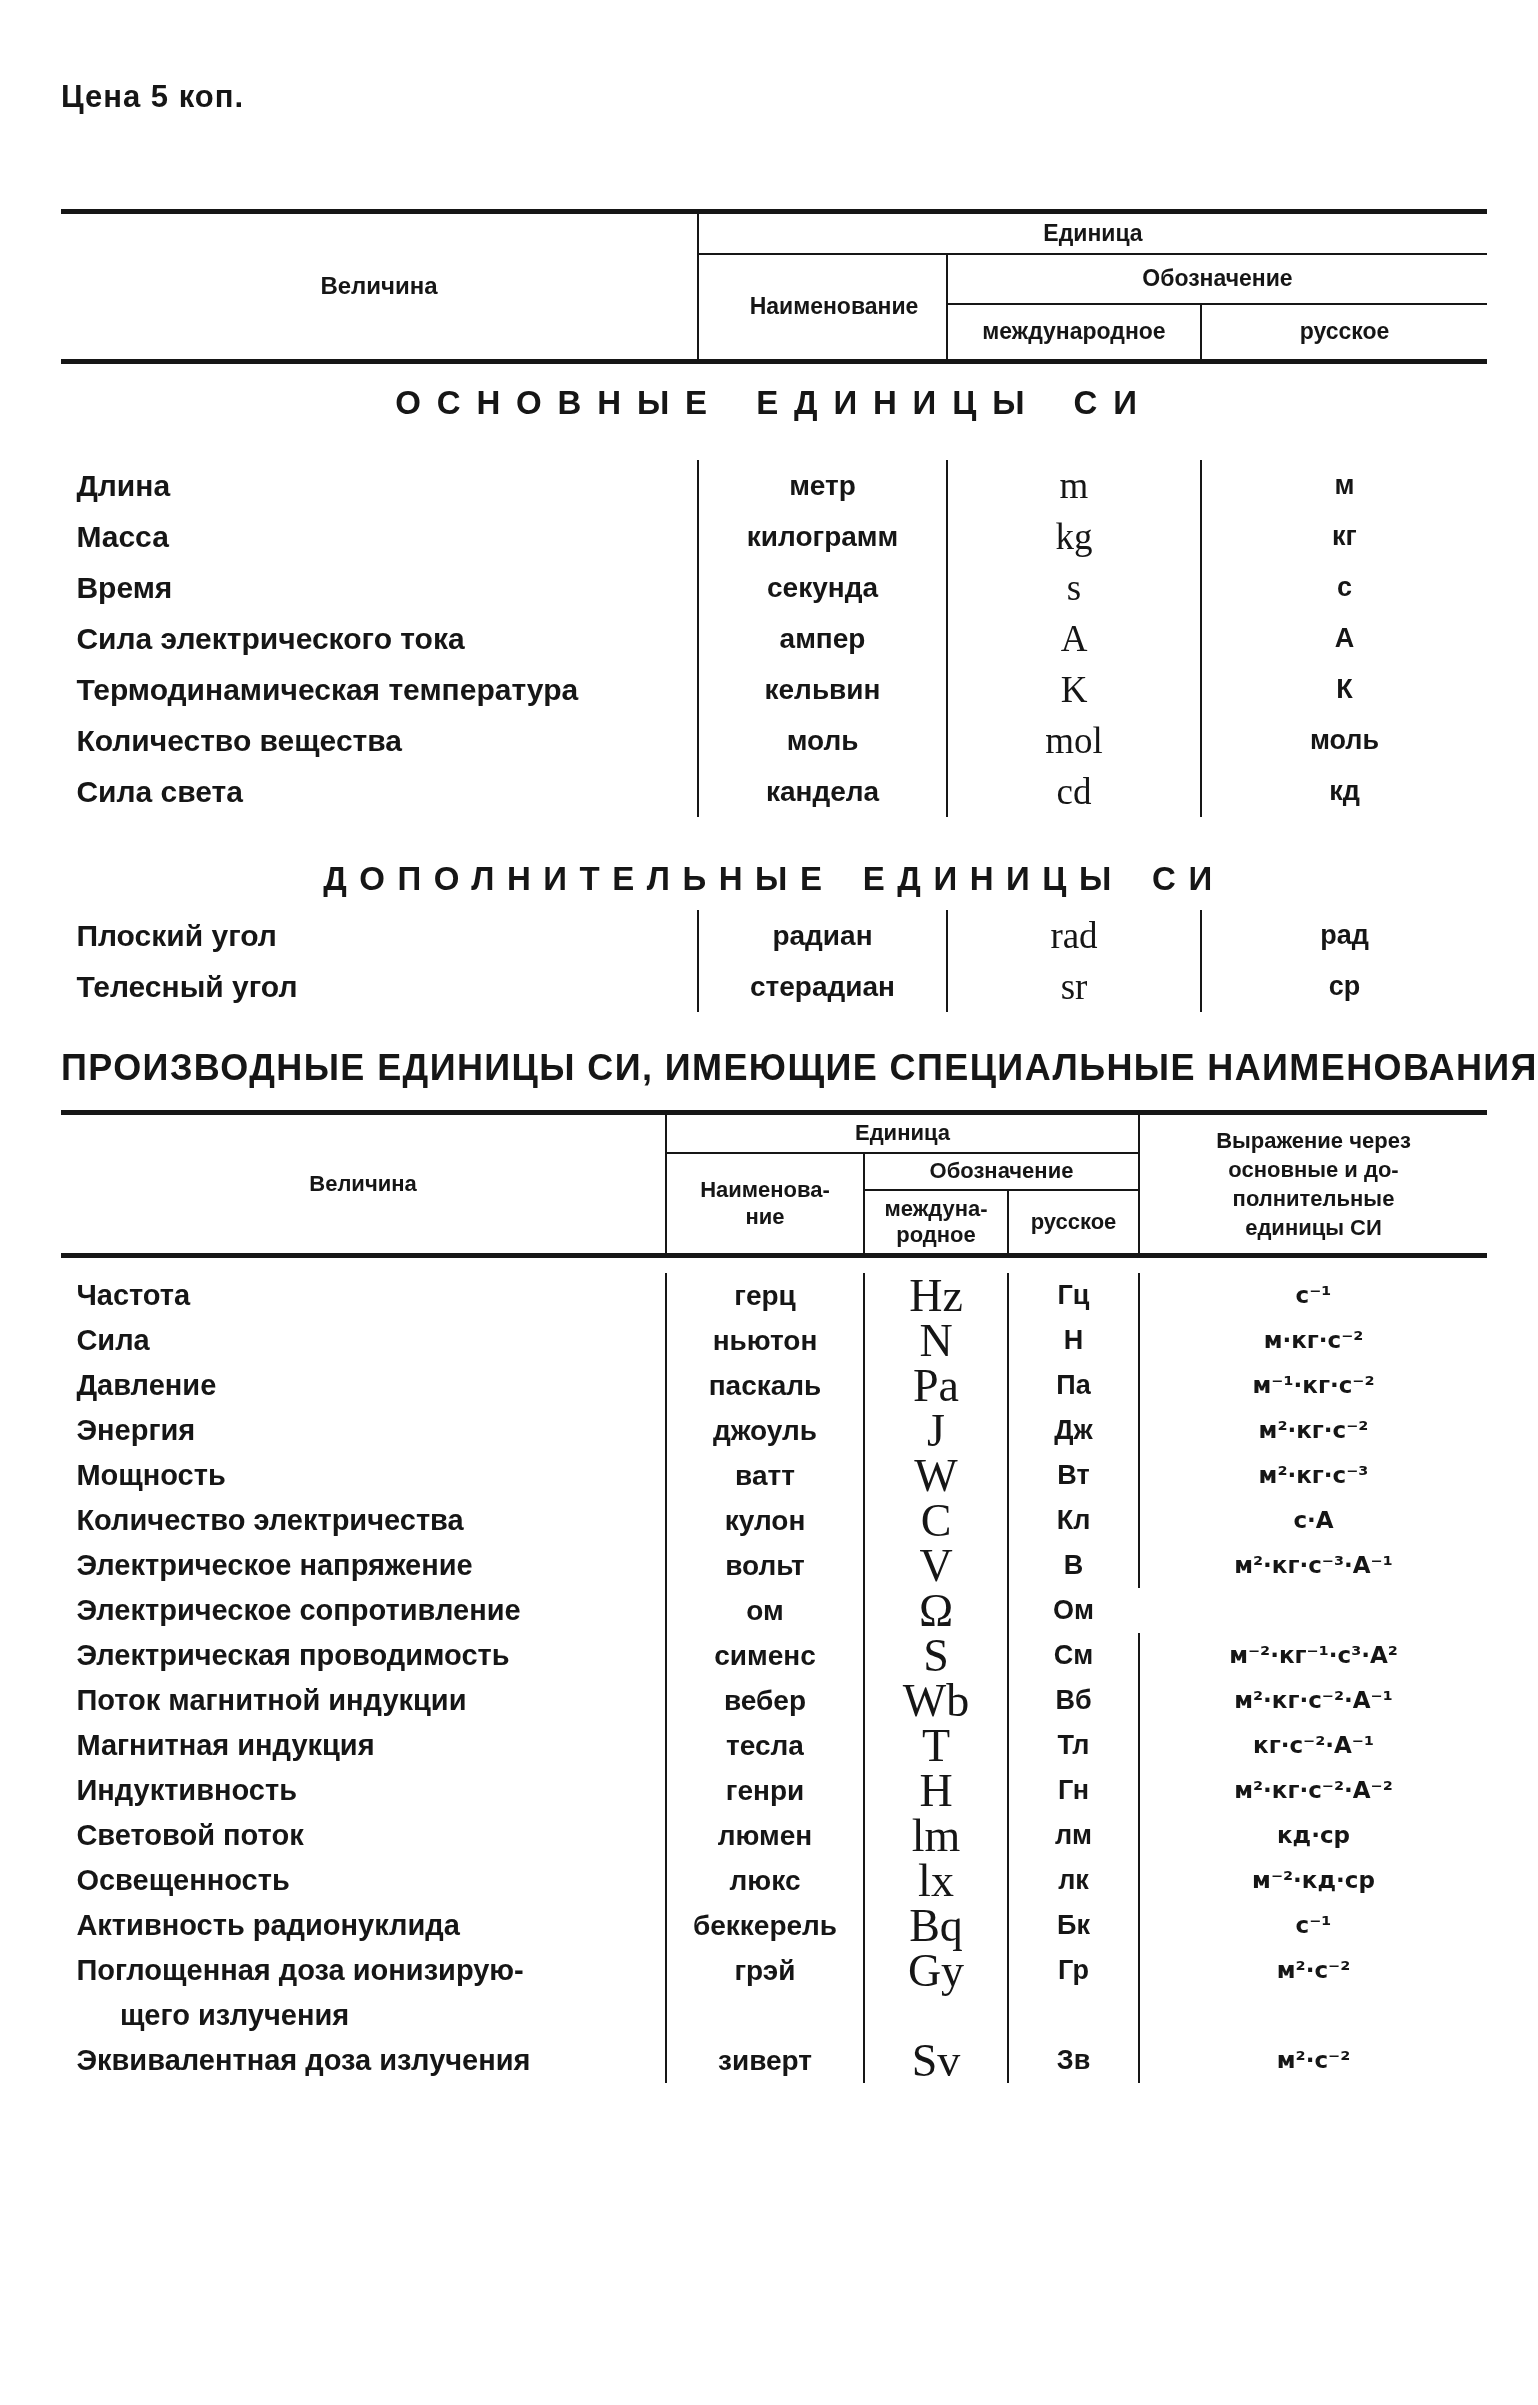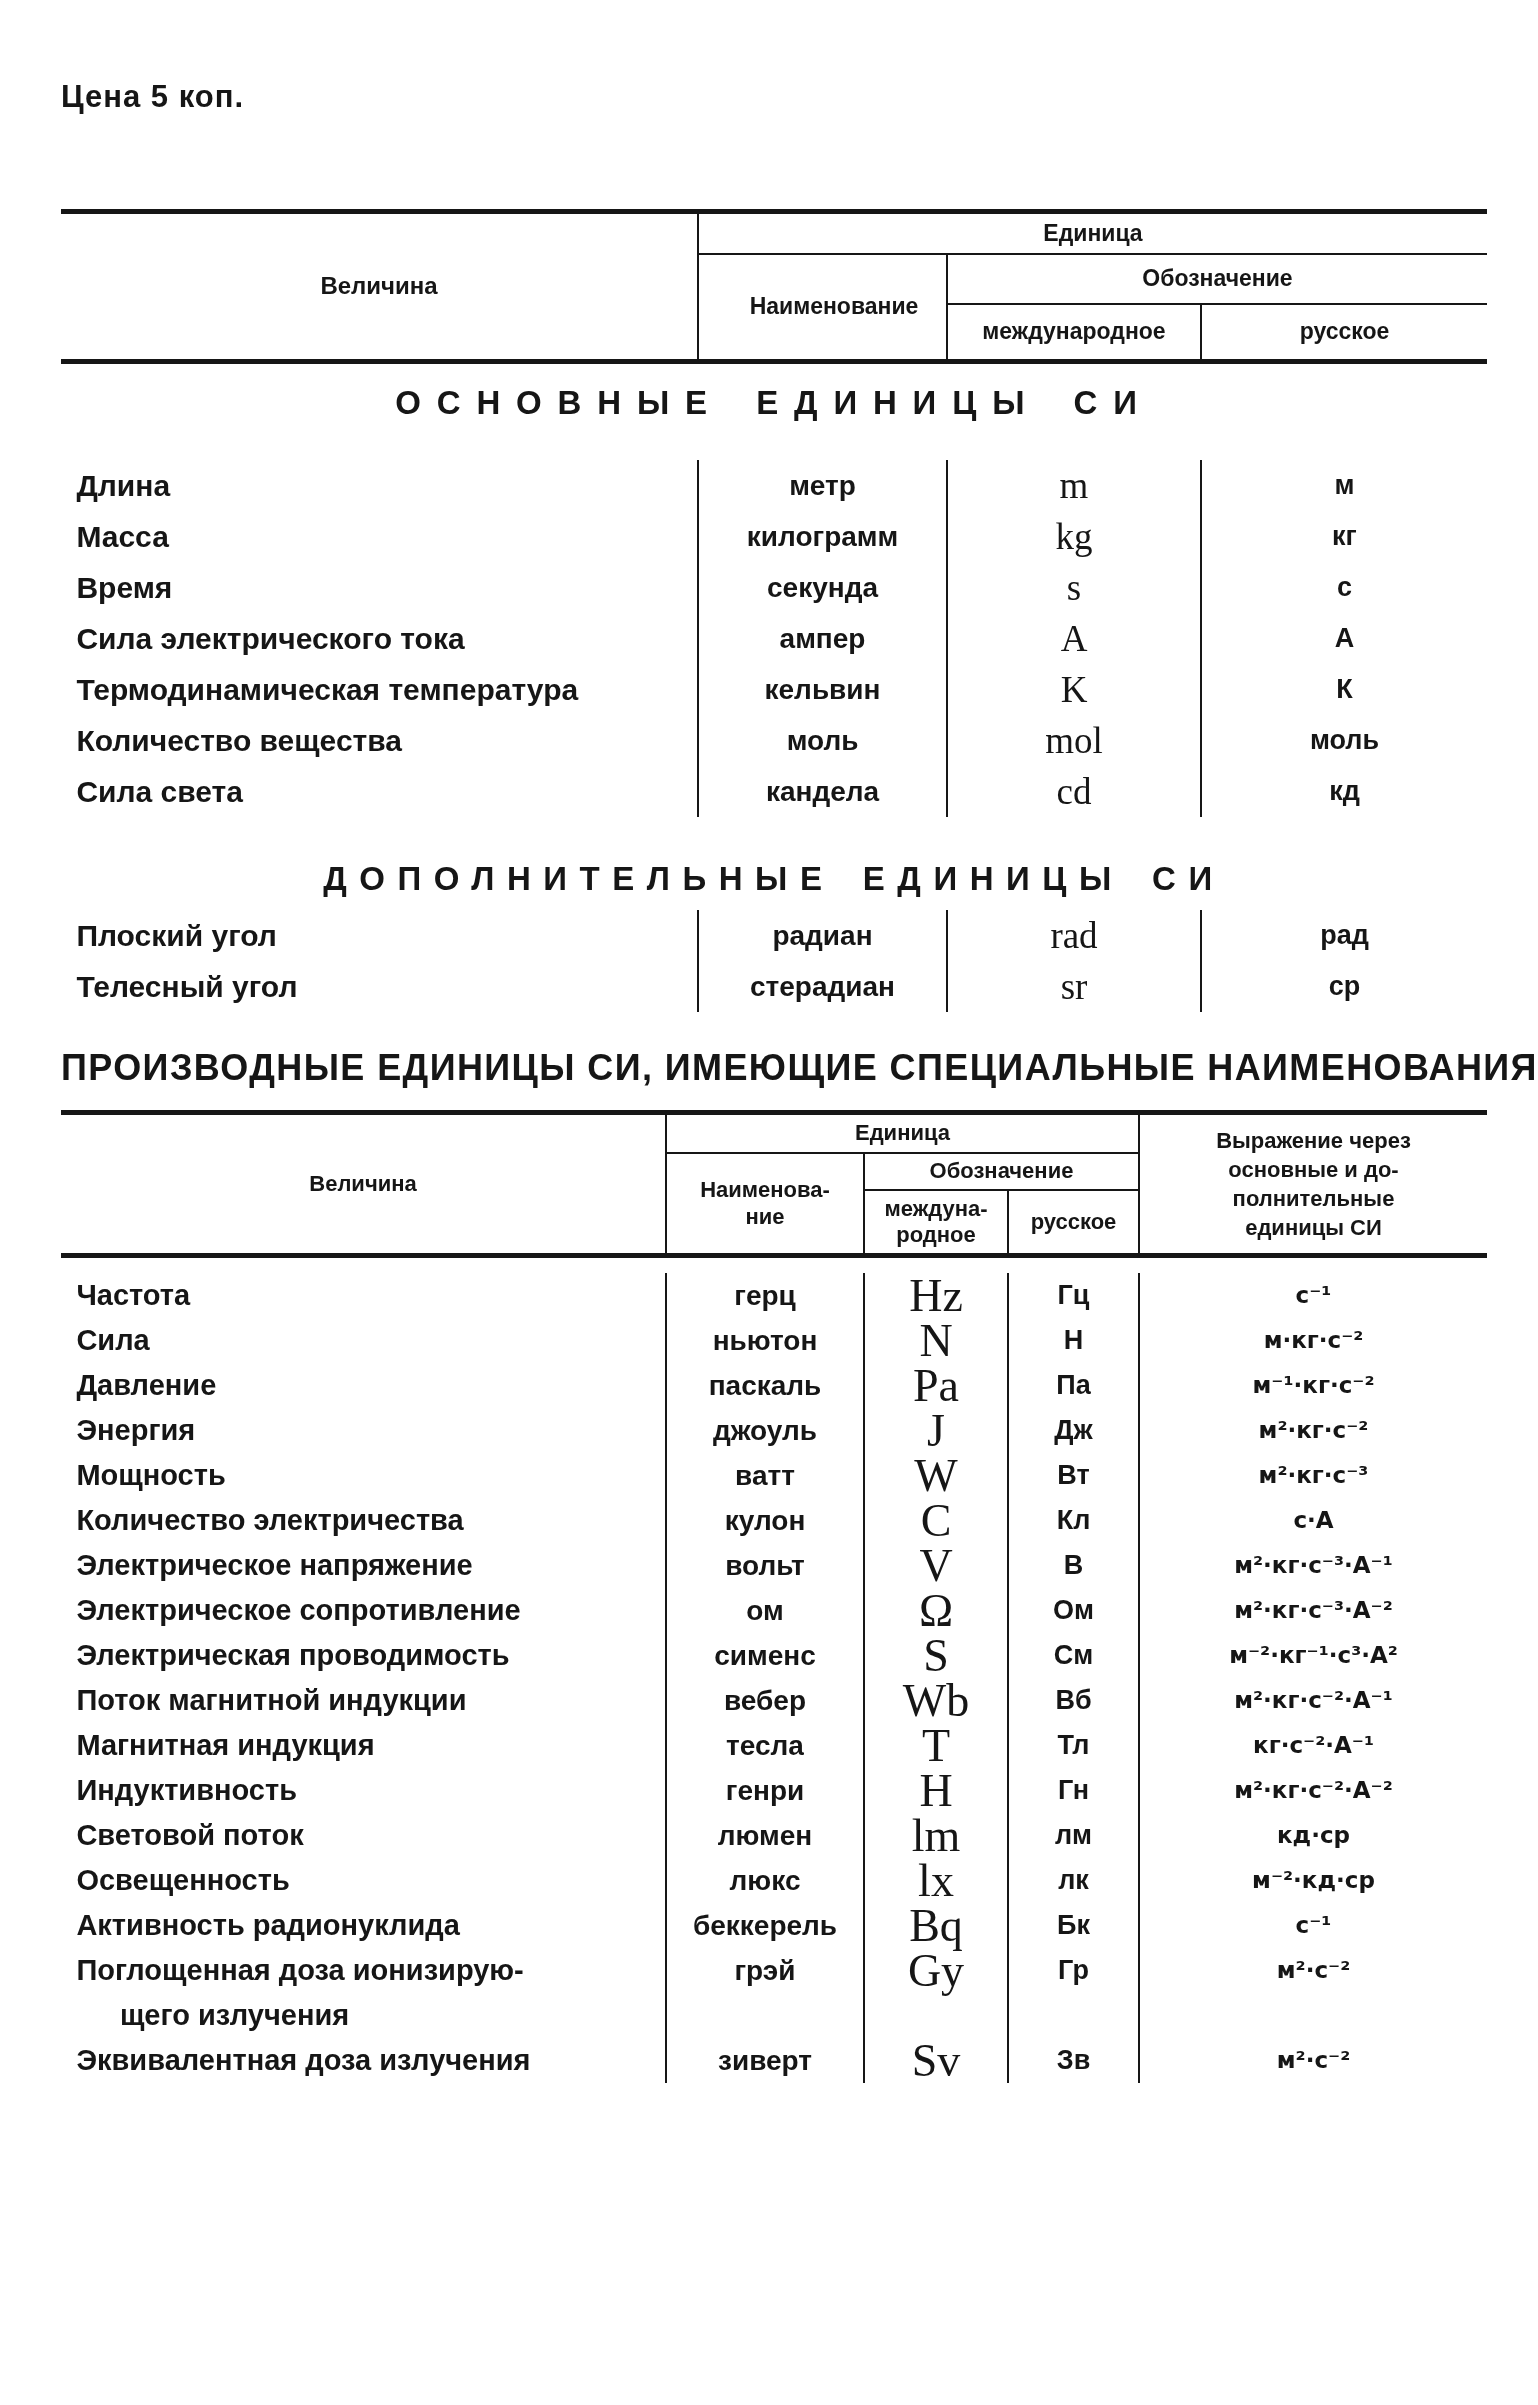--- a/index.html
+++ b/index.html
@@ -263,21 +263,20 @@
     <div class="cell-r">В</div>
     <div class="cell-e">м²·кг·с⁻³·А⁻¹</div>
   </div>
 
 
   <div class="t2-row">
     <div class="cell-q">Электрическое сопротивление</div>
     <div class="cell-n">ом</div>
     <div class="cell-i">Ω</div>
     <div class="cell-r">Ом</div>
-    <div class="cell-e">м²·кг·с⁻³·А⁻²</div>
   </div>
 
   <div class="t2-row">
     <div class="cell-q">Электрическая проводимость</div>
     <div class="cell-n">сименс</div>
     <div class="cell-i">S</div>
     <div class="cell-r">См</div>
     <div class="cell-e">м⁻²·кг⁻¹·с³·А²</div>
   </div>
 

